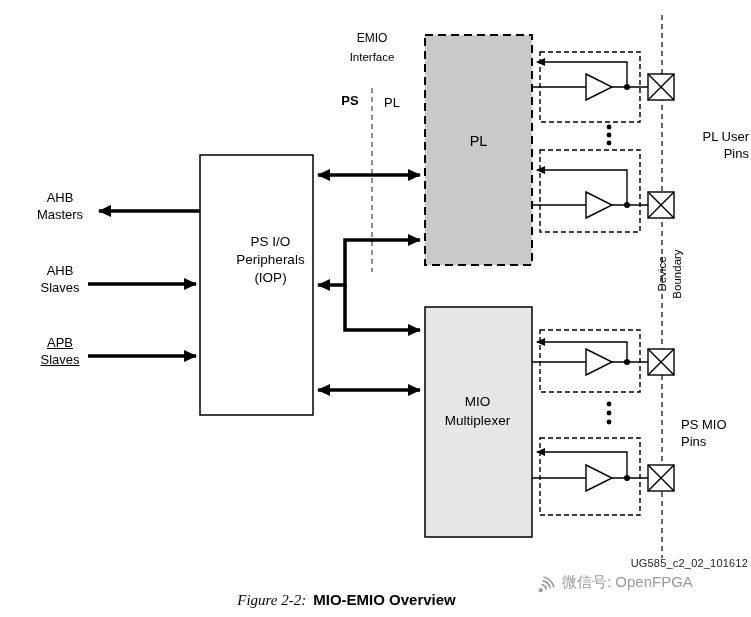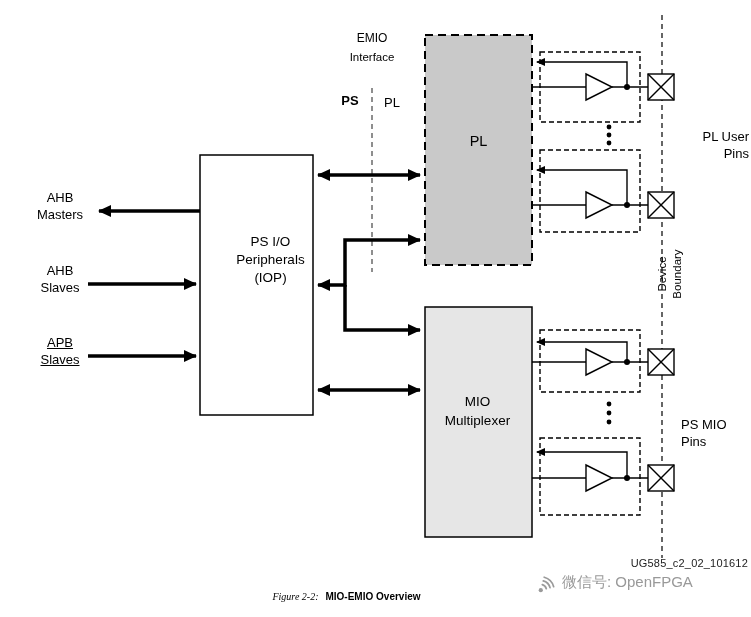--- a/index.html
+++ b/index.html
@@ -23,21 +23,21 @@
   .ahb-slaves  { left:28px; top:262px; width:64px; font-size:13px; line-height:17px; }
   .apb-slaves  { left:28px; top:334px; width:64px; font-size:13px; line-height:17px;text-decoration:underline; }
 
   .pl-user-pins { left:681px; top:128px; width:68px; font-size:13px; line-height:17px; text-align:right; }
   .ps-mio-pins  { left:681px; top:416px; width:68px; font-size:13px; line-height:17px; text-align:left; }
   .device-boundary { left:622px; top:257px; width:100px; height:34px; font-size:11.5px;
                      line-height:15px; transform:rotate(-90deg); }
 
   .ug-code { left:560px; top:557px; width:188px; font-size:11px; text-align:right; color:#222;
              letter-spacing:0.2px; }
-  .caption { left:0; top:591px; width:693px; font-size:10px; }
+  .caption { left:0; top:591px; width:693px; font-size:15px; }
   .caption .fig { font-style:italic; font-family:"Liberation Serif", serif; }
   .caption .ttl { font-weight:bold; margin-left:7px; }
   .watermark { left:536px; top:572px; display:flex; align-items:center; gap:5px;
                color:#999; font-size:15px; text-align:left; }
 </style>
 </head>
 <body>
 
 <div class="canvas">
 

